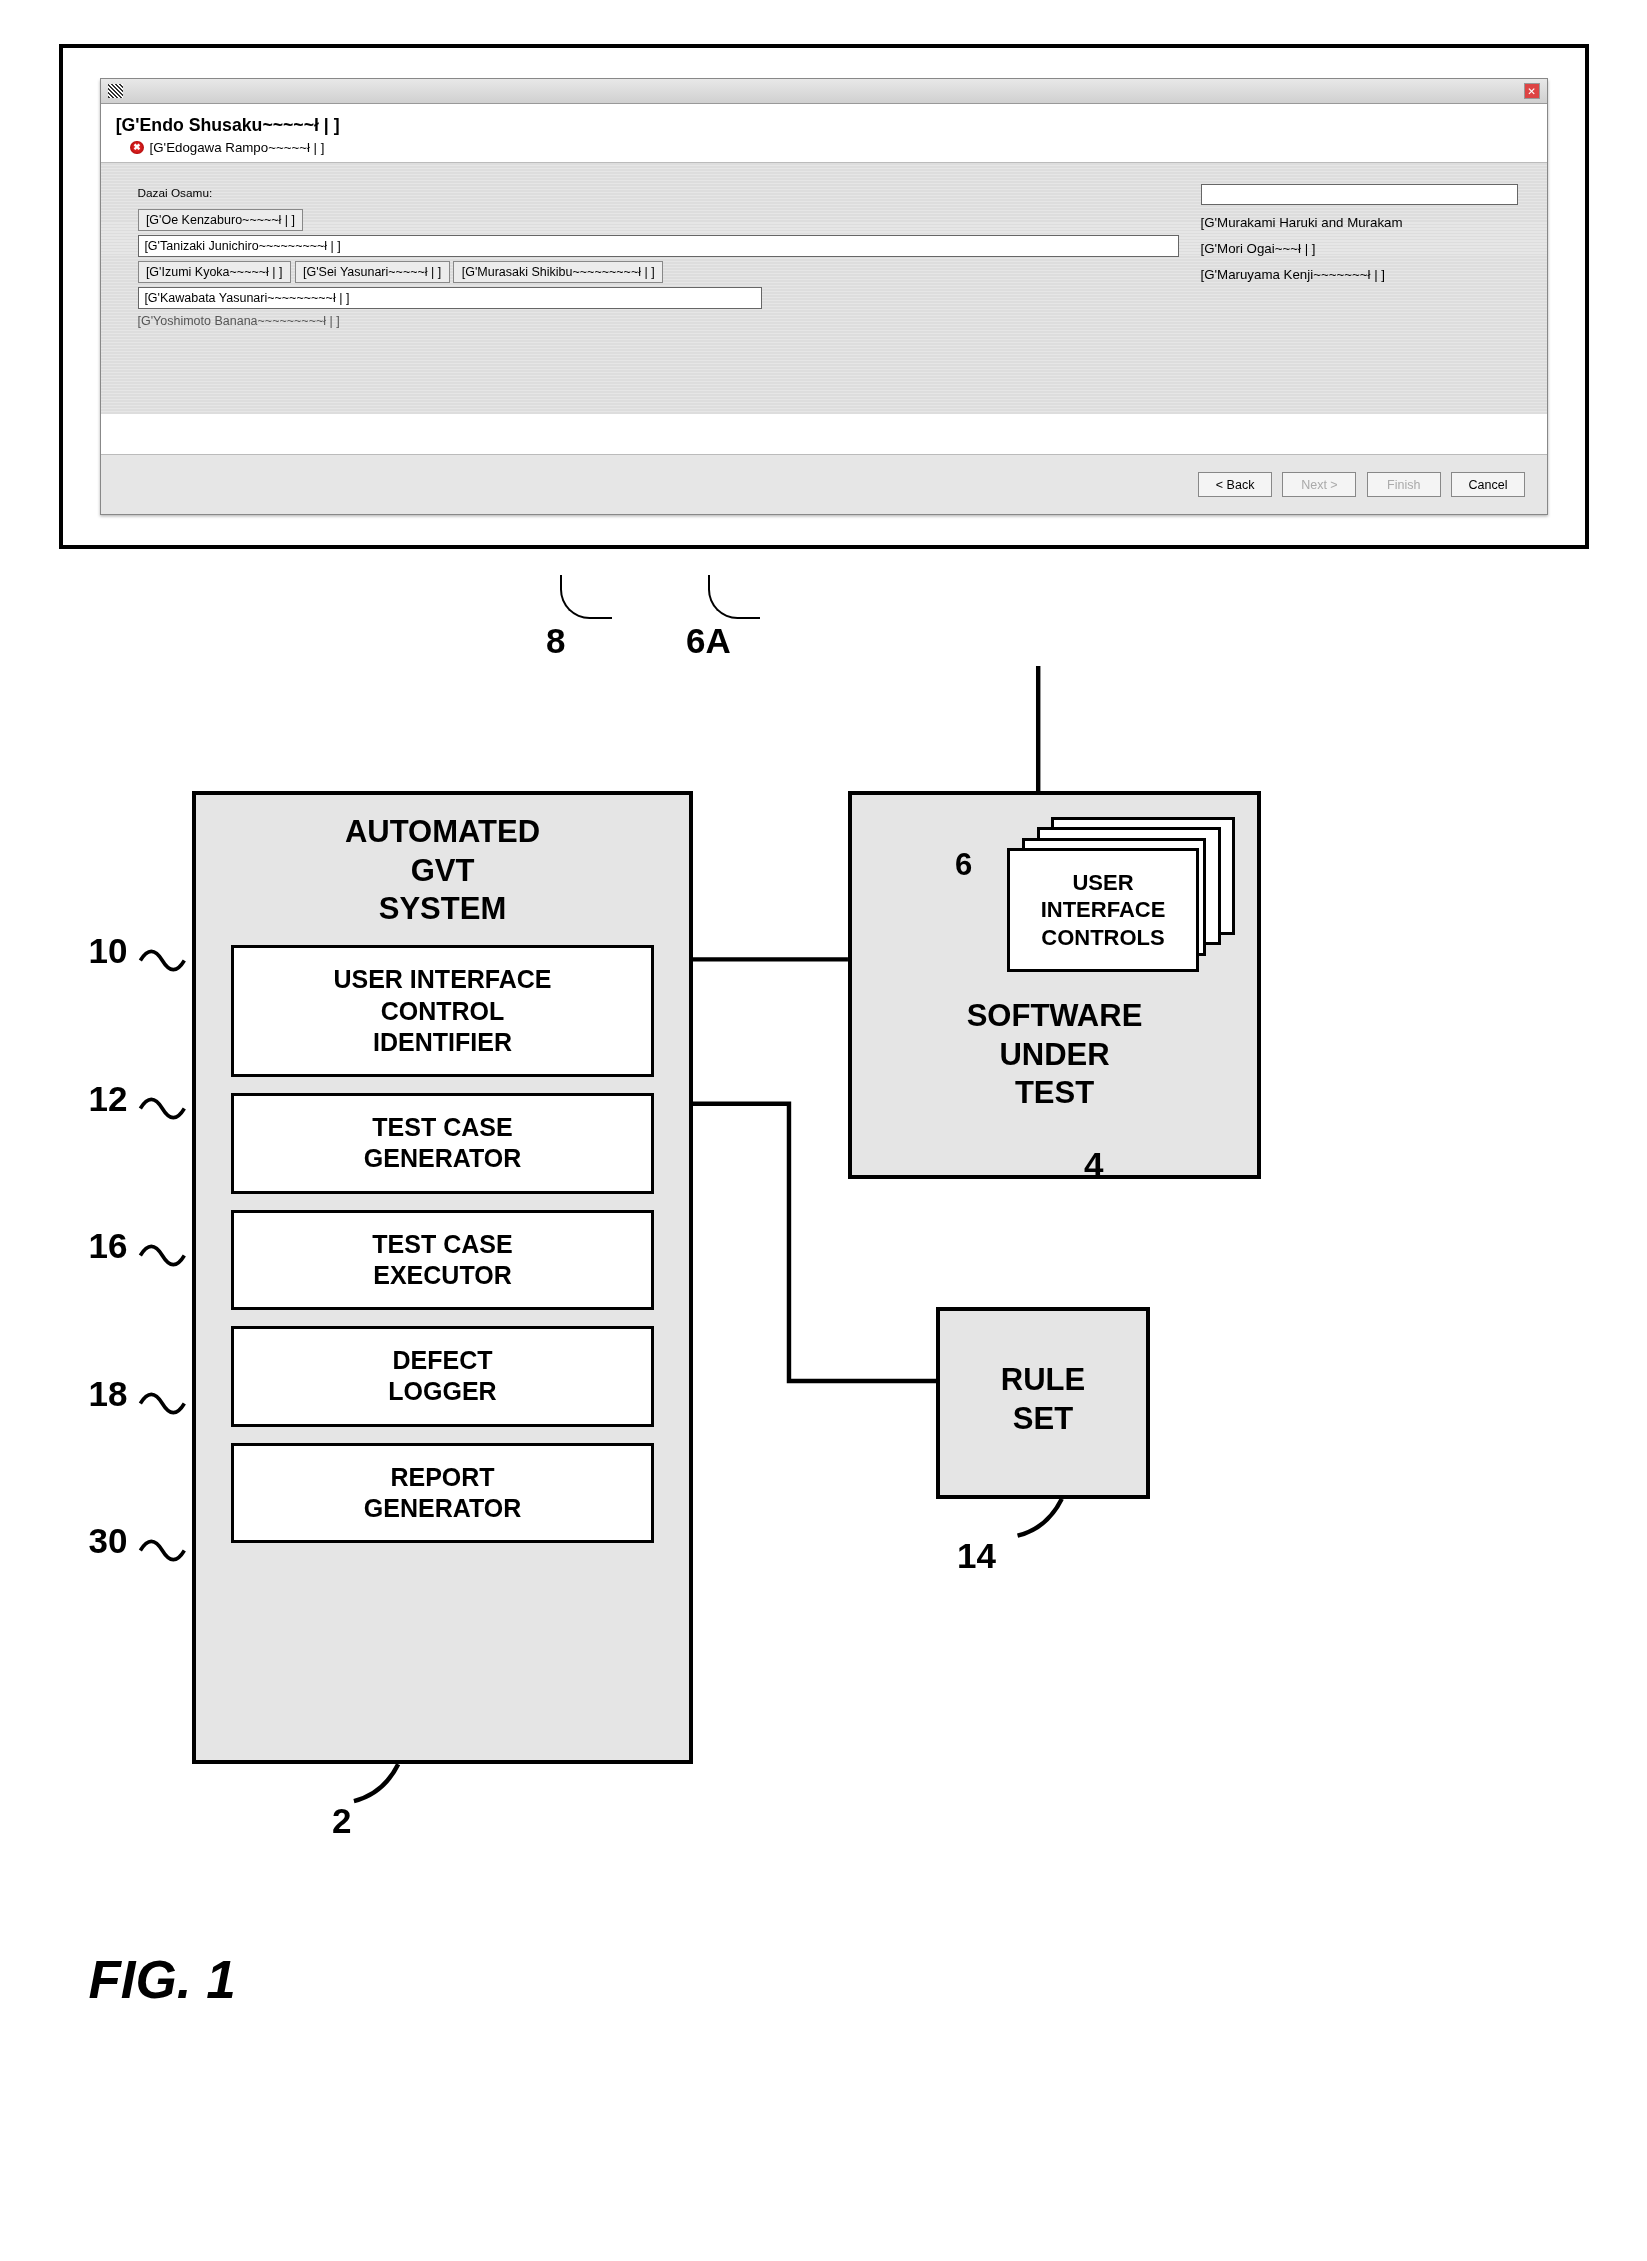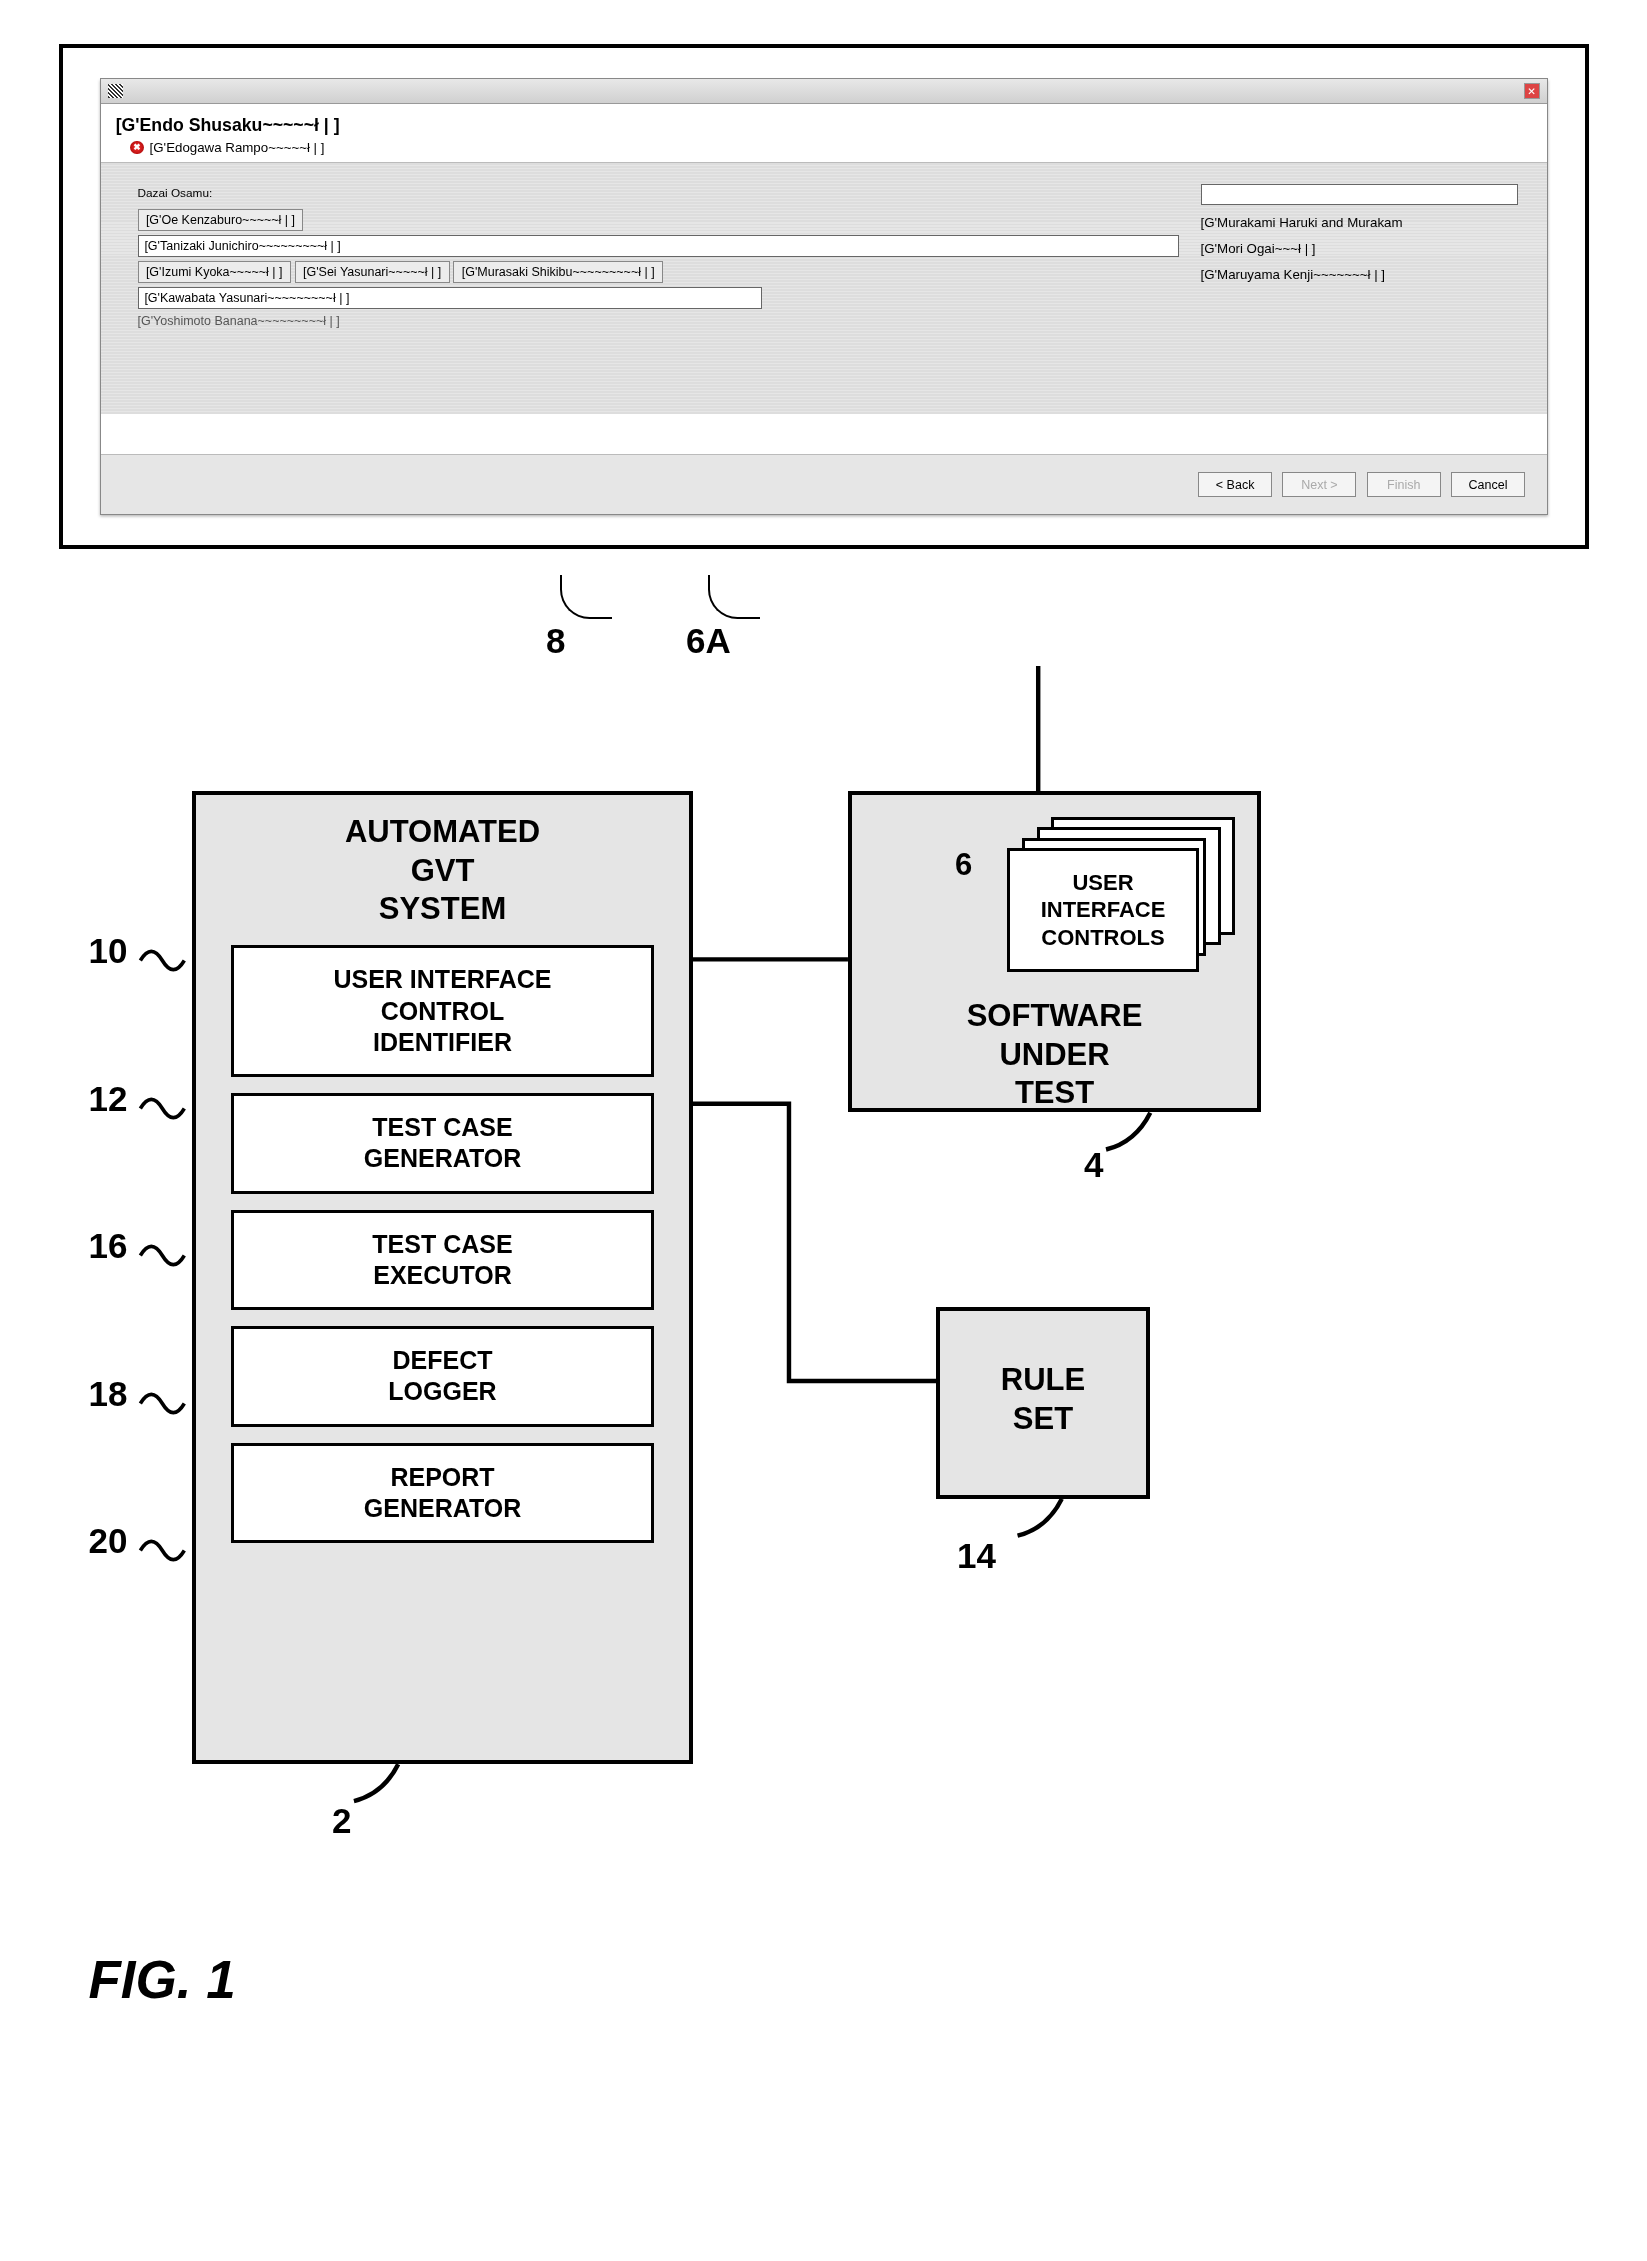--- a/index.html
+++ b/index.html
@@ -359,25 +359,25 @@
   <div class="refnum" style="left:29.5px; top:560px;">16</div>
 
   <svg class="squiggle" style="left:74px; top:708px;" width="66" height="59" viewBox="0 0 90 80">
       <path d="M10 40 q15 -25 30 0 q15 25 30 0" stroke="#000" stroke-width="5" fill="none"></path>
     </svg>
   <div class="refnum" style="left:29.5px; top:708px;">18</div>
 
   <svg class="squiggle" style="left:74px; top:855px;" width="66" height="59" viewBox="0 0 90 80">
       <path d="M10 40 q15 -25 30 0 q15 25 30 0" stroke="#000" stroke-width="5" fill="none"></path>
     </svg>
-  <div class="refnum" style="left:29.5px; top:855px;">20</div>
+  <div class="refnum" style="left:29.5px; top:855px;">30</div>
 
   <div class="refnum" style="left:273px; top:1135px;">2</div>
 
-  <div class="box" style="left:789px; top:125px; width:413px; height:321px;">
+  <div class="box" style="left:789px; top:125px; width:413px; height:388px;">
 
     <div class="stack" style="left:155px; top:22px; width:236px; height:147px;">
       <div class="sheet" style="left:44px; top:0; width:184px; height:118px;"></div>
       <div class="sheet" style="left:29.5px; top:10.3px; width:184px; height:118px;"></div>
       <div class="sheet" style="left:14.7px; top:20.6px; width:184px; height:118px;"></div>
       <div class="sheet" style="left:0; top:31px; width:192px; height:124px; display:flex; align-items:center; justify-content:center; text-align:center; font-size:22px; font-weight:bold; line-height:1.25; padding:5.9px 7.4px; white-space:pre-line;">USER
 INTERFACE
 CONTROLS</div>
     </div>
     <div class="refnum" style="left:103px; top:52px; font-size:31px;">6</div>

